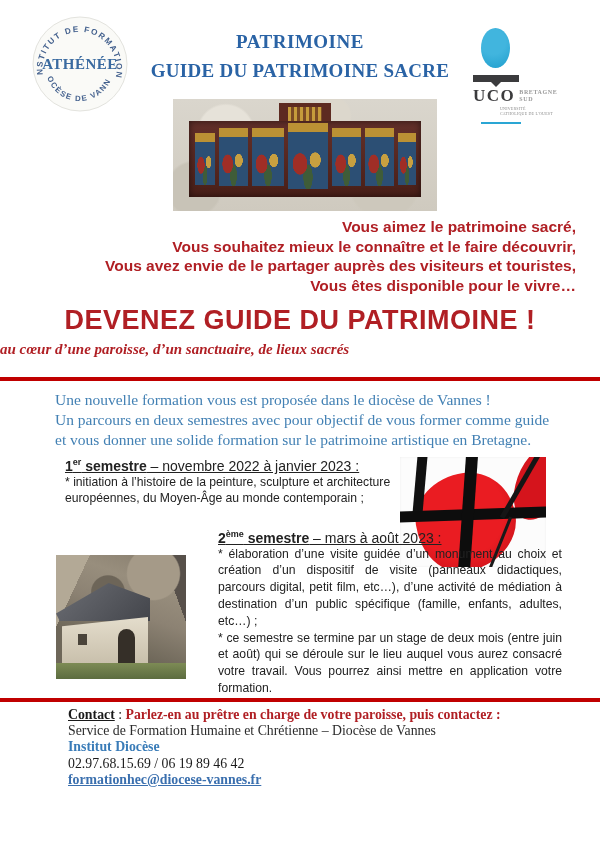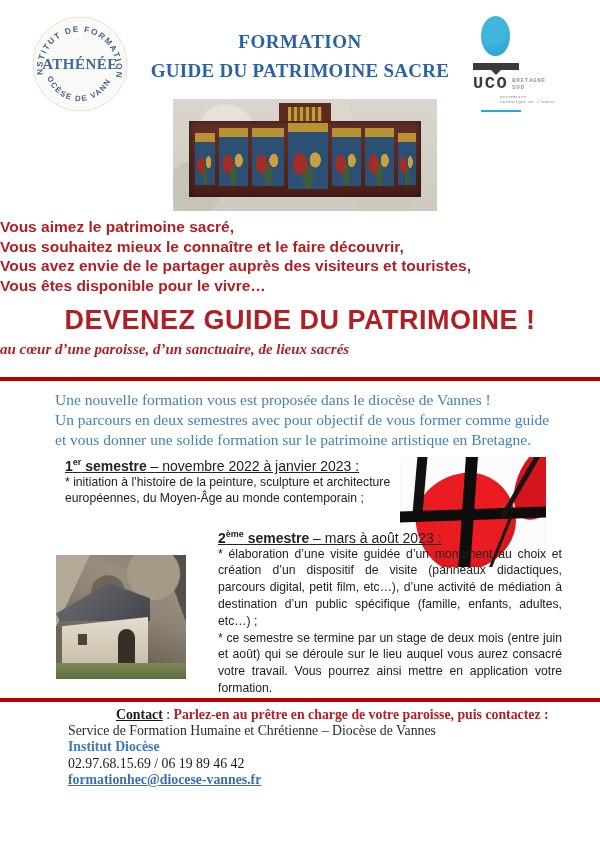--- a/index.html
+++ b/index.html
@@ -7,21 +7,21 @@
         font-family:"Liberation Serif",serif;color:#1a1a1a;}
 
   
   .athenee{position:absolute;left:31px;top:15px;width:98px;height:98px;}
   .athenee svg{display:block;}
   .title{position:absolute;left:130px;top:31px;width:340px;text-align:center;
          color:#2a63a5;font-weight:bold;}
   .title .l1{font-size:19px;letter-spacing:0.5px;white-space:nowrap;}
   .title .l2{font-size:19px;margin-top:7px;letter-spacing:0.3px;white-space:nowrap;}
 
-  .uco{position:absolute;left:468px;top:16px;width:110px;font-family:Liberation Mono, monospace;}
+  .uco{position:absolute;left:468px;top:28px;width:110px;font-family:Liberation Serif, serif;}
   .uco-circle{width:29px;height:40px;border-radius:50%;margin-left:13px;
               background:radial-gradient(circle at 42% 35%,#41b5de 0 40%,#1f9ecd 100%);}
   .uco-bar{width:46px;height:7px;background:#3b3b3d;margin:7px 0 0 5px;position:relative;}
   .uco-bar::after{content:"";position:absolute;left:18px;top:7px;width:0;height:0;
                   border-left:5px solid transparent;border-right:5px solid transparent;
                   border-top:5px solid #3b3b3d;}
   .uco-row{display:flex;align-items:flex-start;margin:5px 0 0 5px;}
   .uco-acronym{font-size:17px;font-weight:bold;color:#3b3b3d;letter-spacing:1.5px;line-height:17px;}
   .uco-region{margin-left:4px;font-size:6px;font-weight:bold;color:#9a9a9a;
               letter-spacing:0.6px;line-height:7px;padding-top:2px;}
@@ -51,21 +51,21 @@
            #2c4f74;}
   .p1{left:6px;top:12px;width:20px;height:52px;}
   .p2{left:30px;top:7px;width:29px;height:58px;}
   .p3{left:63px;top:7px;width:32px;height:58px;}
   .p4{left:99px;top:2px;width:40px;height:66px;}
   .p5{left:143px;top:7px;width:29px;height:58px;}
   .p6{left:176px;top:7px;width:29px;height:58px;}
   .p7{left:209px;top:12px;width:18px;height:52px;}
 
   
-  .intro{position:absolute;left:0;top:217px;width:576px;text-align:left;
+  .intro{position:absolute;left:0;top:217px;width:576px;text-align:right;
          color:#b01f24;font-family:"Liberation Sans",sans-serif;font-weight:bold;
          font-size:15.5px;line-height:19.5px;}
   .intro div{white-space:nowrap;}
 
   .headline{position:absolute;left:0;top:305px;width:600px;text-align:center;
             color:#b01f24;font-family:"Liberation Sans",sans-serif;font-weight:bold;
             font-size:27px;letter-spacing:0.5px;white-space:nowrap;}
   .headline-sub{position:absolute;left:0;top:341px;width:600px;text-align:left;
             color:#b01f24;font-style:italic;font-weight:bold;font-size:15px;white-space:nowrap;}
 
@@ -117,21 +117,21 @@
             clip-path:polygon(0 80%,56% 0,100% 40%,100% 100%,4% 100%);}
   .chapel .walls{position:absolute;left:6px;bottom:16px;width:86px;height:46px;
             background:linear-gradient(180deg,#e4ddcc,#c9c0ac);
             clip-path:polygon(0 20%,100% 0,100% 100%,0 100%);}
   .chapel .door{position:absolute;left:62px;bottom:16px;width:17px;height:34px;
             background:#352f28;border-radius:9px 9px 0 0;}
   .chapel .window{position:absolute;left:22px;bottom:34px;width:9px;height:11px;background:#4a443a;}
 
   
   .contact{position:absolute;left:68px;top:707px;width:510px;font-size:13.8px;line-height:15.6px;}
-  .contact .lbl{font-weight:bold;text-decoration:underline;color:#1a1a1a;margin-left:48px;}
+  .contact .lbl{font-weight:bold;text-decoration:underline;color:#1a1a1a;}
   .contact .red{color:#b01f24;font-weight:bold;}
   .contact .org{color:#2b2b2b;}
   .contact .inst{color:#3a7cb8;font-weight:bold;}
   .contact .email{color:#3a6fae;font-weight:bold;text-decoration:underline;cursor:pointer;margin-top:16px;}
   .contact .collab-blue{color:#3a6fae;font-weight:bold;}
   .contact > div{margin-bottom:0.6px;}
 </style>
 </head>
 <body>
 
@@ -148,21 +148,21 @@
         <textPath href="#arcT" startOffset="50%" text-anchor="middle">INSTITUT DE FORMATION</textPath>
       </text>
       <text x="49" y="54" text-anchor="middle" font-size="15" fill="#3a6aa0" font-family="Liberation Serif, serif" font-weight="bold" letter-spacing="0.5">ATHÉNÉE</text>
       <text font-size="7.8" fill="#44618e" letter-spacing="1.4" font-family="Liberation Sans, sans-serif" font-weight="bold">
         <textPath href="#arcB" startOffset="50%" text-anchor="middle">DIOCÈSE DE VANNES</textPath>
       </text>
     </svg>
   </div>
 
   <div class="title">
-    <div class="l1">FORMATION</div>
+    <div class="l1">PATRIMOINE</div>
     <div class="l2">GUIDE DU PATRIMOINE SACRE</div>
   </div>
 
   <div class="uco">
     <div class="uco-circle"></div>
     <div class="uco-bar"></div>
     <div class="uco-row">
       <span class="uco-acronym">UCO</span>
       <span class="uco-region">
         <div>BRETAGNE</div>

